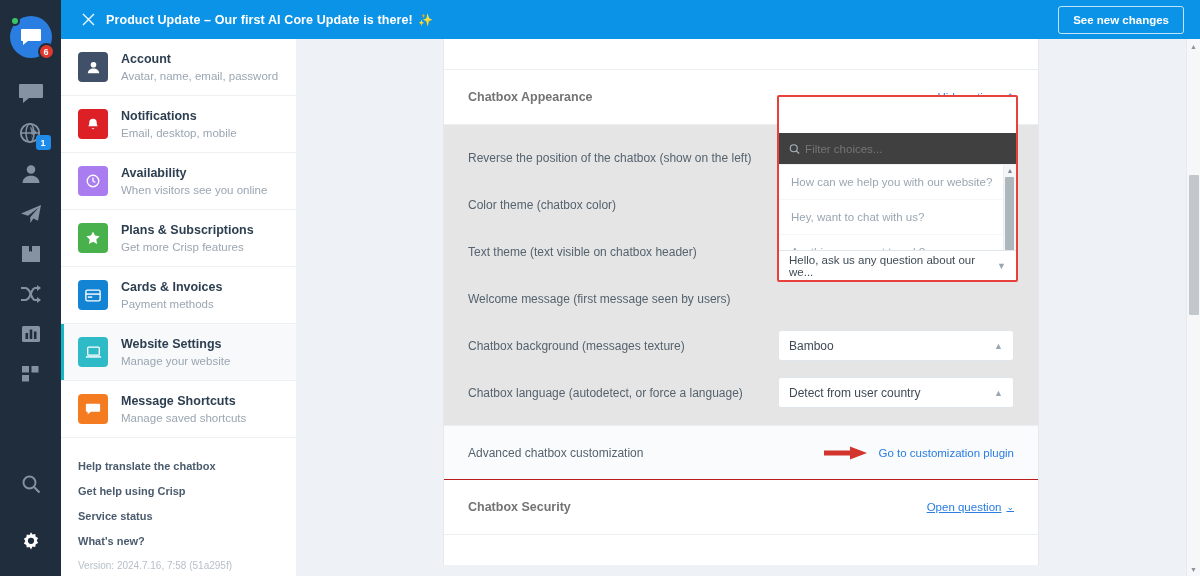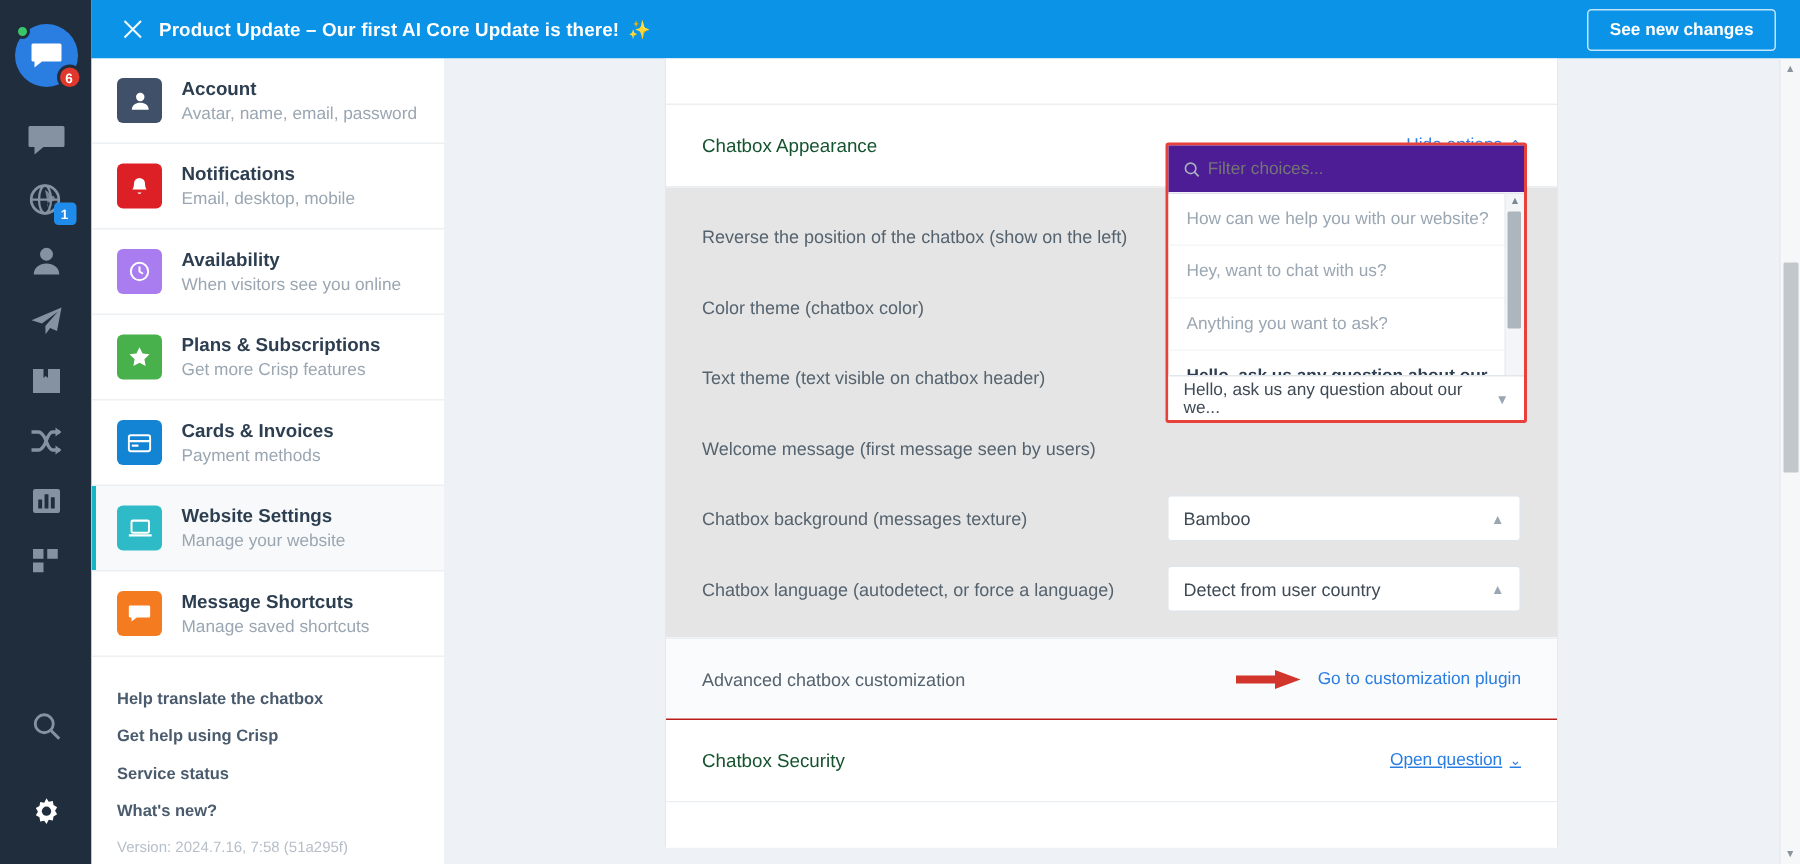--- a/index.html
+++ b/index.html
@@ -114,21 +114,21 @@
   .card {
     position: absolute; left: 147px; top: 0px; width: 596px;
     background: #ffffff; border-left: 1px solid #e4e9ee; border-right: 1px solid #e4e9ee;
   }
   .card-top-strip { height: 31px; background: #ffffff; border-bottom: 1px solid #eceff2; }
 
   .sec-head {
     display: flex; align-items: center; padding: 0 24px;
     height: 55px; border-bottom: 1px solid #eceff2; background: #fff;
   }
-  .sec-title { font-size: 12.5px; color: #14532d; font-weight: normal; }
+  .sec-title { font-size: 12.5px; color: #737373; font-weight: bold; }
   .sec-spacer { flex: 1; }
   .sec-link {
     font-size: 11.5px; color: #2a7de1; text-decoration: underline; cursor: pointer;
     display: flex; align-items: center; gap: 5px;
   }
   .chev { font-size: 9px; text-decoration: none; }
 
   .sec-body { background: #e5e5e5; padding: 9px 0 9px 0; }
   .field-row {
     display: flex; align-items: center; min-height: 47px;
@@ -146,22 +146,23 @@
 
   
   .dropdown-wrap {
     position: absolute; left: 777px; top: 95px; width: 241px; height: 187px;
     border: 2px solid #e8413c; border-radius: 2px; z-index: 30;
     background: #ffffff;
     display: flex; flex-direction: column;
   }
   .dd-search {
     height: 32px; display: flex; align-items: center; gap: 5px;
-    padding: 0 10px; border-bottom: 1px solid #eef1f4; background: #4c1d95;
+    padding: 0 10px; border-bottom: 1px solid #eef1f4; background: #404040;
     flex: 0 0 32px;
+    margin-top: 36px;
   }
   .dd-search input {
     border: none; outline: none; font-size: 11.5px; color: #9aa6b2;
     font-family: "Liberation Sans", sans-serif; width: 100%; background: transparent;
   }
   .dd-list { flex: 1; overflow: hidden; position: relative; background: #fff; }
   .dd-item {
     height: 35px; display: flex; align-items: center;
     padding: 0 12px; font-size: 11.5px; color: #9aa6b2; cursor: pointer;
     border-bottom: 1px solid #f4f6f8;

